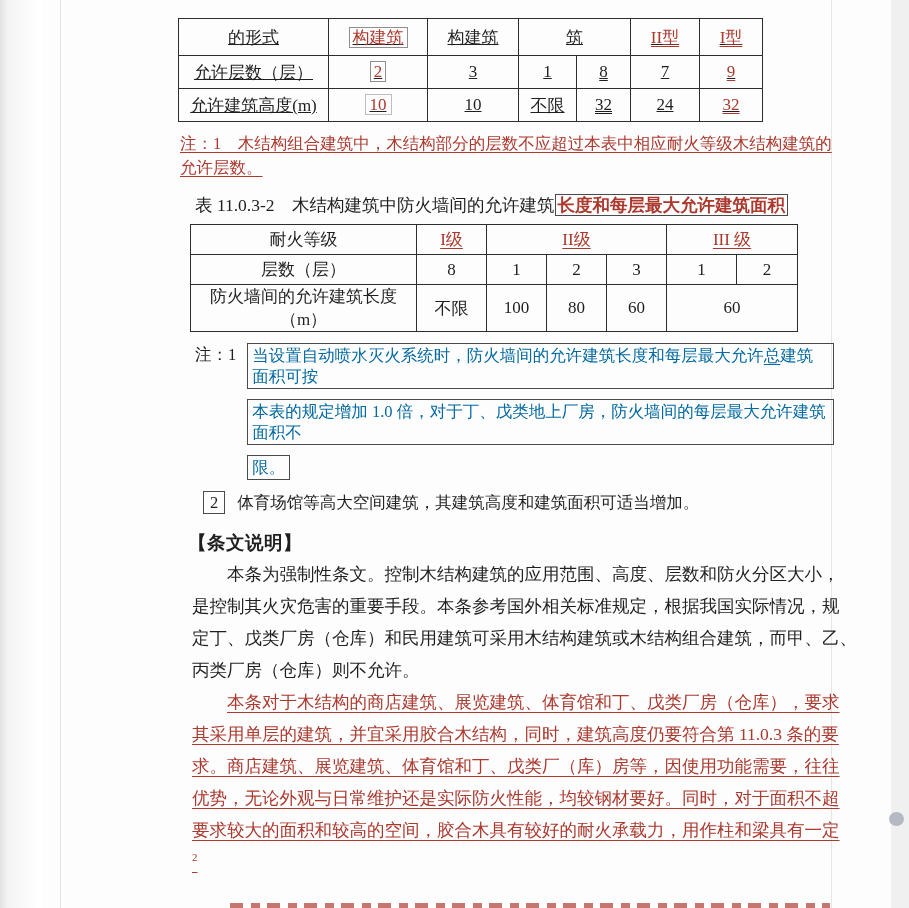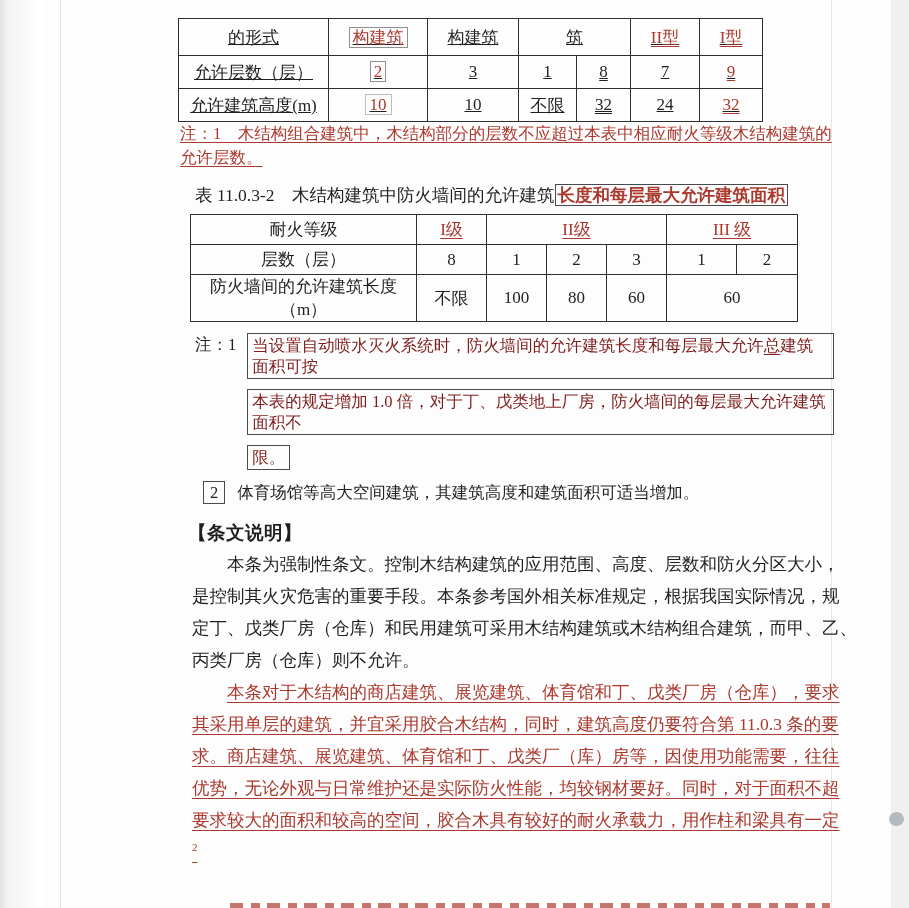--- a/index.html
+++ b/index.html
@@ -28,29 +28,29 @@
   td { border:1.6px solid #2d2d2d; text-align:center; vertical-align:middle;
        font-size:17px; padding:0 2px; }
   .t1 { width:584px;text-decoration:underline; }
   .t1 td.hdr { height:37px; }
   .t1 td { height:33px; }
   .t2 { width:607px; margin-left:12px; }
   .t2 td { height:30px; }
 
   .note-line { font-size:16.5px; line-height:24px; margin-left:2px; }
   .note-line.second { margin-left:37px; margin-top:8px; }
-  .note1 { margin-top:0; }
+  .note1 { margin-top:10px; }
 
   .tbl-title { font-size:17.5px; margin:13px 0 7px 17px; }
   .tbl-title .red-box { color:#ab392e; font-weight:bold; border:1px solid #4a4a4a; padding:0 2px; }
 
   .t2notes { display:flex; margin:11px 0 0 17px; font-size:16.5px; }
   .t2notes .prefix { white-space:nowrap; margin-right:11px; line-height:24px; }
   .t2notes .boxes { display:flex; flex-direction:column; align-items:flex-start; }
-  .t2notes .bx { border:1.2px solid #4a4a4a; color:#7f1d1d; padding:1px 4px; line-height:21px; margin-bottom:10px; }
+  .t2notes .bx { border:1.2px solid #4a4a4a; color:#0369a1; padding:1px 4px; line-height:21px; margin-bottom:10px; }
 
   .note2b { display:flex; align-items:flex-start; margin:1px 0 0 25px; font-size:16.5px; }
   .note2b .numbox { border:1px solid #4a4a4a; padding:0 6px; line-height:21px; margin-right:12px; }
   .note2b .txt { line-height:23px; }
 
   .section-heading { font-size:18.5px; font-weight:bold; margin:16px 0 0 10px; letter-spacing:.5px; }
 
   .para { font-size:17.5px; line-height:32px; margin-left:14px; width:640px; }
   .para.black { margin-top:3px; }
   .para .ln { white-space:nowrap; }

